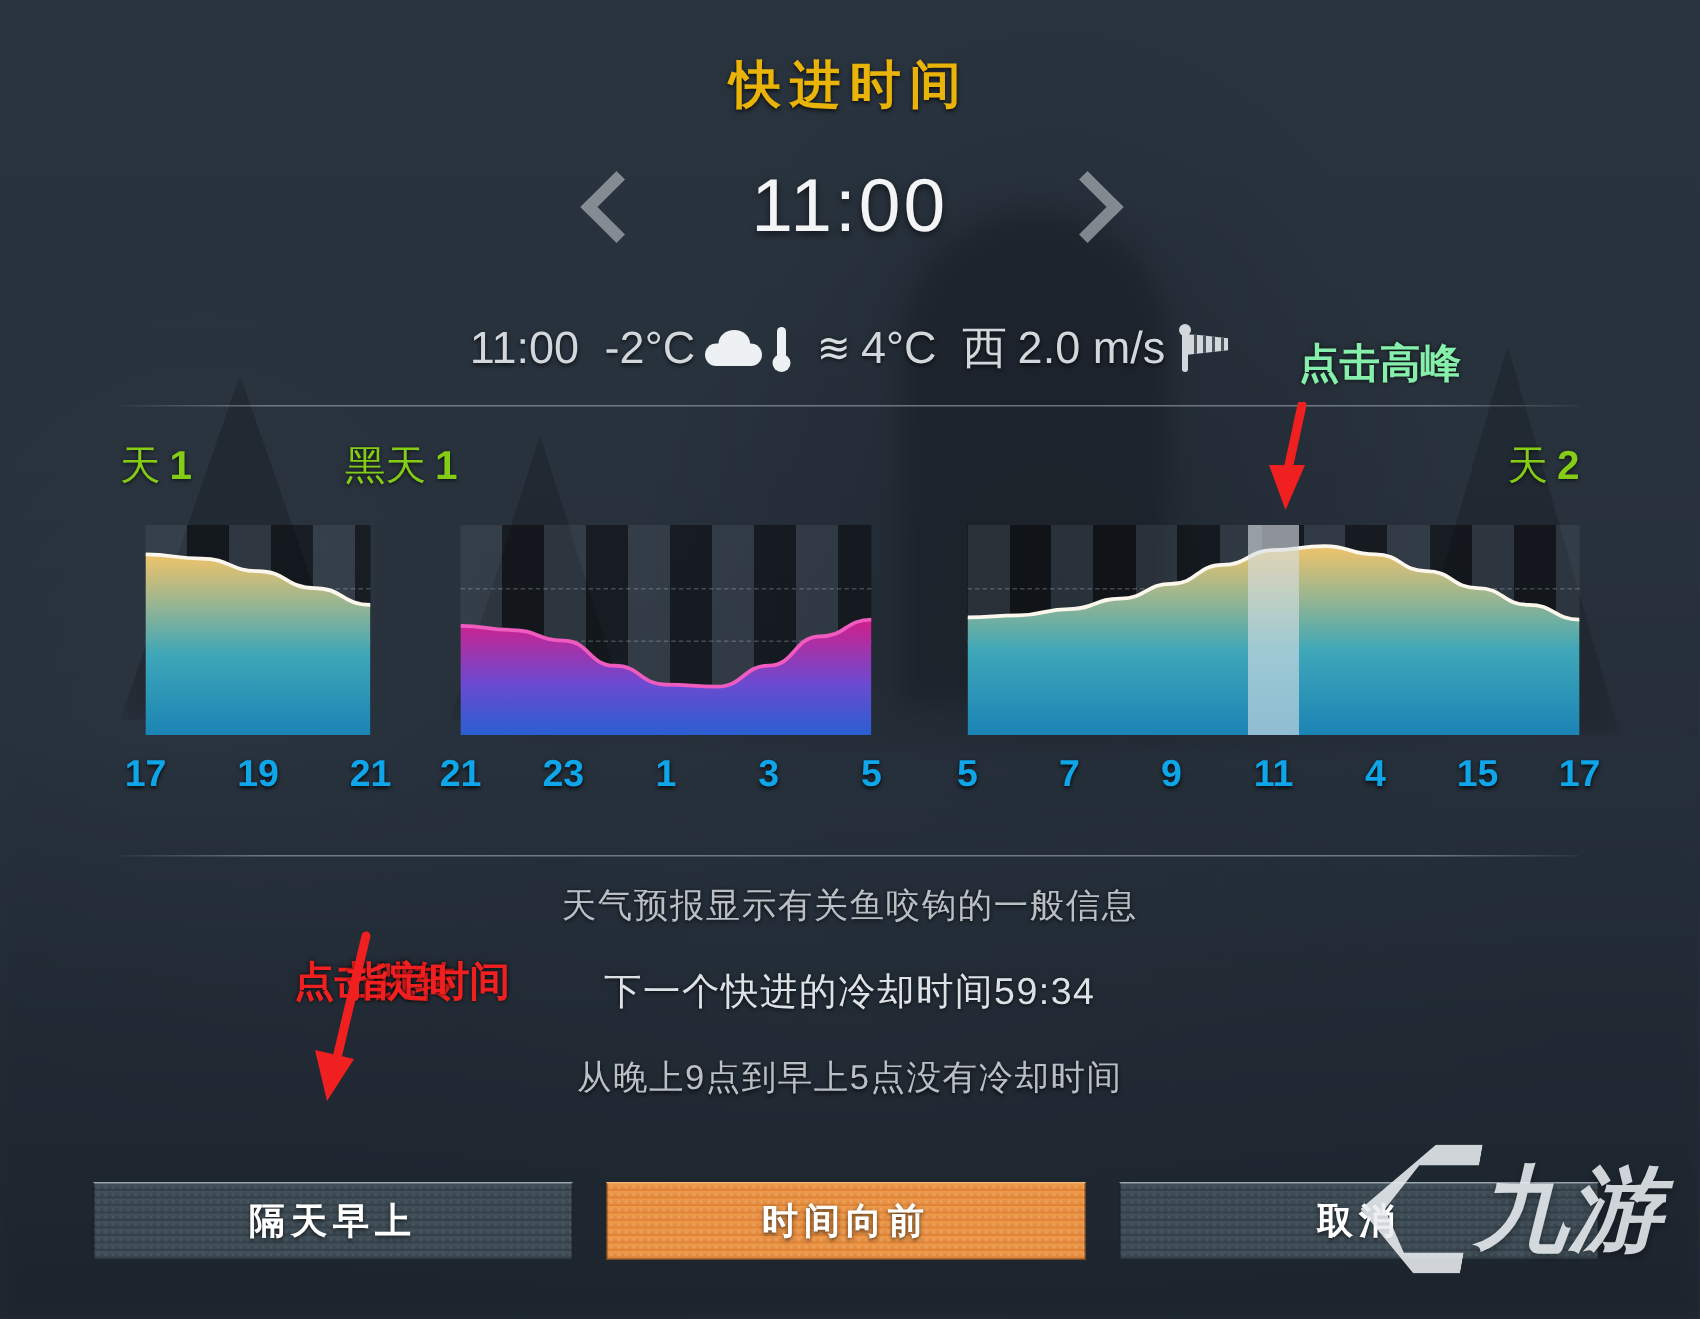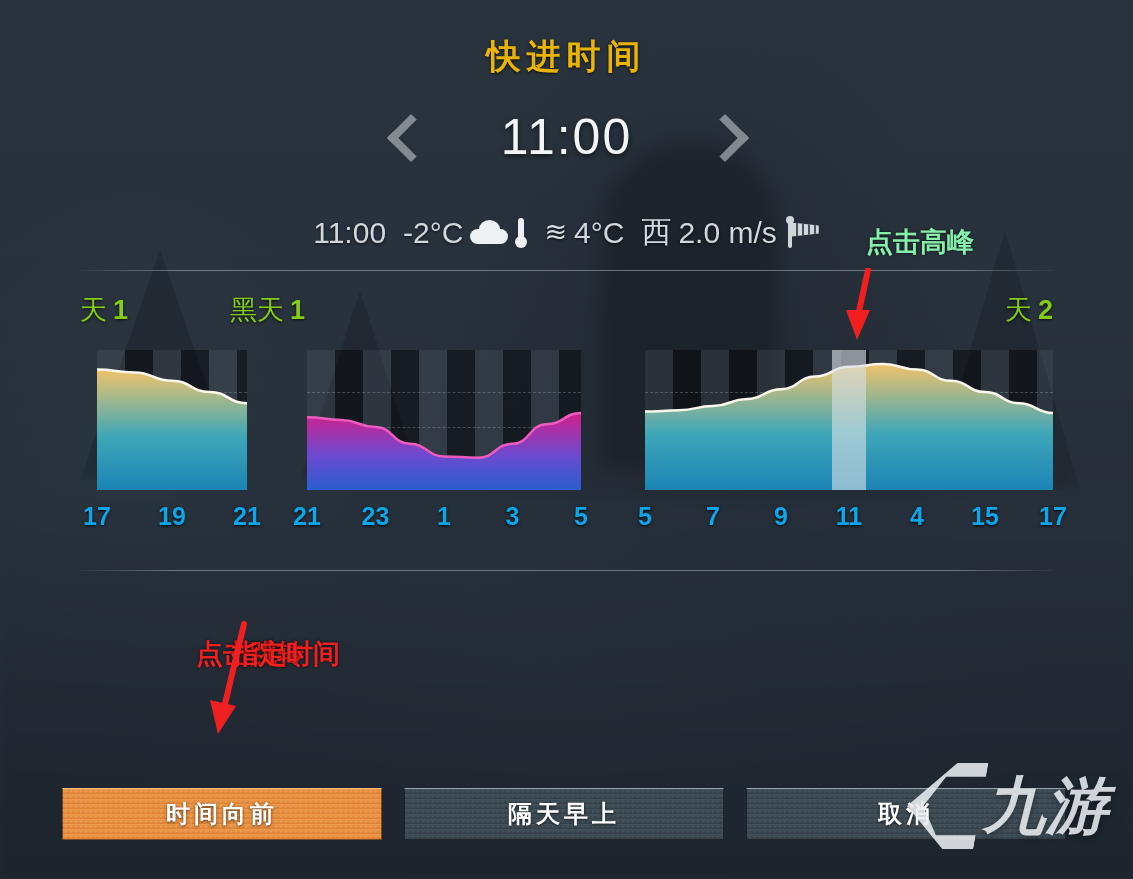--- a/index.html
+++ b/index.html
@@ -401,24 +401,29 @@
         <div class="tick" style="left: 701px;">9</div>
         <div class="tick" style="left: 769px;">11</div>
         <div class="tick" style="left: 837px;">4</div>
         <div class="tick" style="left: 905px;">15</div>
         <div class="tick" style="left: 973px;">17</div>
       </div>
   </div>
 
   <div class="divider" id="divider-bottom"></div>
 
+  <div id="info">
+    <div id="info-line1">天气预报显示有关鱼咬钩的一般信息</div>
+    <div id="info-line2">下一个快进的冷却时间59:34</div>
+    <div id="info-line3">从晚上9点到早上5点没有冷却时间</div>
+  </div>
 
   <div id="buttons">
+    <div class="btn secondary">隔天早上</div>
     <div class="btn primary">时间向前</div>
-    <div class="btn secondary">隔天早上</div>
     <div class="btn secondary">取消</div>
   </div>
 
   <div class="anno" id="anno-peak">点击高峰</div>
 
   <svg class="arrow-svg" id="arrow-peak" width="60" height="78" viewBox="0 0 60 78">
     <line x1="32" y1="2" x2="22" y2="48" stroke="#f02020" stroke-width="6" stroke-linecap="round"></line>
     <polygon points="21,72 10,42 34,42" fill="#f02020"></polygon>
   </svg>
 

